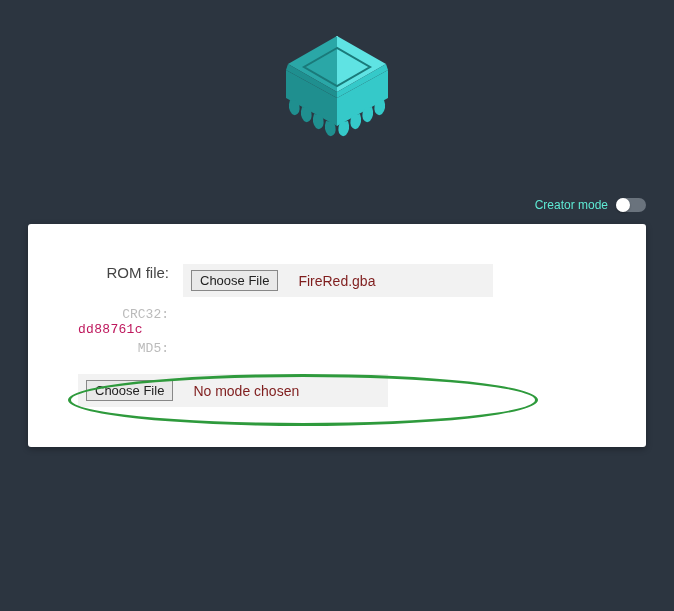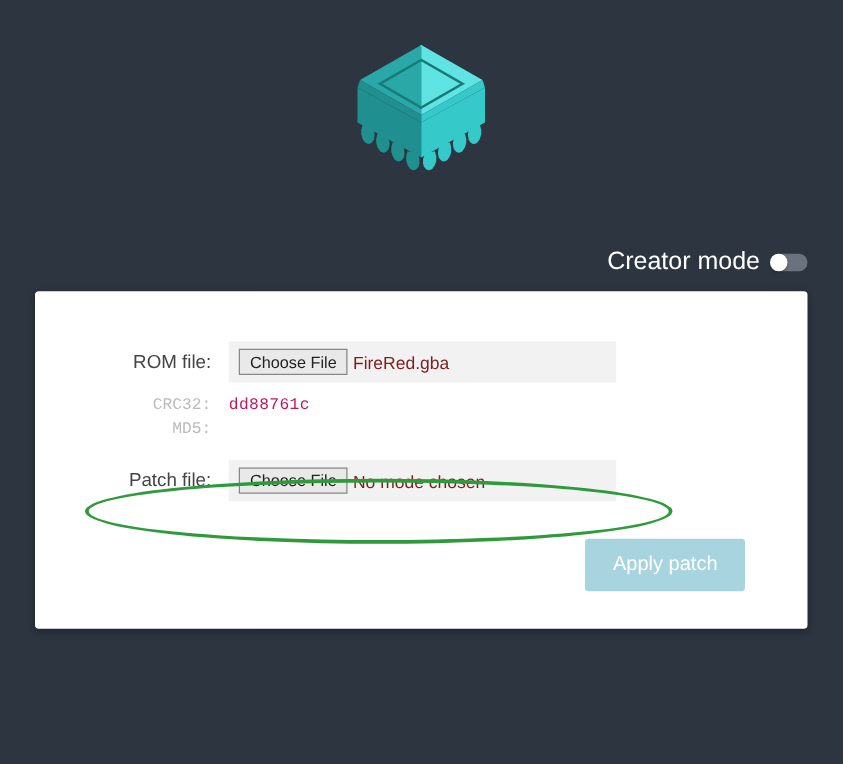--- a/index.html
+++ b/index.html
@@ -26,22 +26,22 @@
     }
     .creator-mode-row {
       display: flex;
       justify-content: flex-end;
       align-items: center;
       padding-right: 28px;
       margin-bottom: 12px;
       gap: 8px;
     }
     .creator-mode-label {
-      color: #ffffff;
-      font-size: 20px;
+      color: #5eead4;
+      font-size: 12px;
     }
     .toggle {
       width: 30px;
       height: 14px;
       background: #6a737d;
       border-radius: 7px;
       position: relative;
       cursor: pointer;
     }
     .toggle-knob {
@@ -57,56 +57,57 @@
     .card {
       background: #fff;
       margin: 0 28px 0 28px;
       border-radius: 3px;
       box-shadow: 0 2px 6px rgba(0,0,0,0.3);
       padding: 40px 50px 30px 50px;
       position: relative;
     }
     .field-row {
       display: flex;
-      align-items: center;
+      align-items: flex-start;
       margin-bottom: 10px;
     }
     .field-label {
       width: 105px;
       text-align: right;
       color: #444;
       font-size: 15px;
       padding-right: 14px;
     }
     .file-box {
       flex: 1;
       max-width: 310px;
       background: #f2f2f2;
       padding: 6px 8px;
       display: flex;
       align-items: center;
-      gap: 4px;
+      gap: 20px;
     }
     .choose-btn {
       border: 1px solid #888;
       background: #e9e9e9;
       padding: 2px 8px;
       font-size: 13px;
       color: #222;
       cursor: pointer;
       font-family: inherit;
     }
     .file-name {
       font-size: 14px;
       color: #7f1d1d;
     }
     .hash-row {
       display: flex;
       margin-bottom: 4px;
       position: relative;
+      flex-direction: column;
     }
     .hash-label {
       width: 105px;
       text-align: right;
       color: #bbb;
       font-size: 13px;
       padding-right: 14px;
       font-family: "Courier New", monospace;
     }
     .hash-value {
@@ -201,26 +202,22 @@
 
   <div class="hash-row">
     <div class="hash-label">CRC32:</div>
     <div class="hash-value">dd88761c</div>
   </div>
   <div class="hash-row">
     <div class="hash-label">MD5:</div>
   </div>
 
   <div class="field-row patch-section">
-    <div class="field-label">Patch file:</div>
     <div class="file-box">
       <button class="choose-btn">Choose File</button>
       <span class="file-name">No mode chosen</span>
     </div>
   </div>
 
   <div class="ellipse-highlight"></div>
 
-  <div class="apply-row">
-    <button class="apply-btn">Apply patch</button>
-  </div>
 
 </div>
 
 </body></html>

